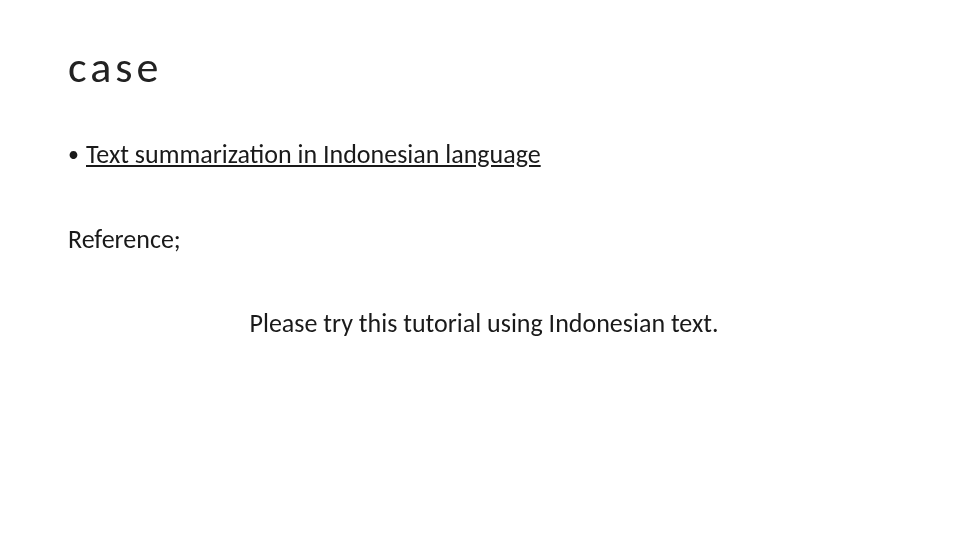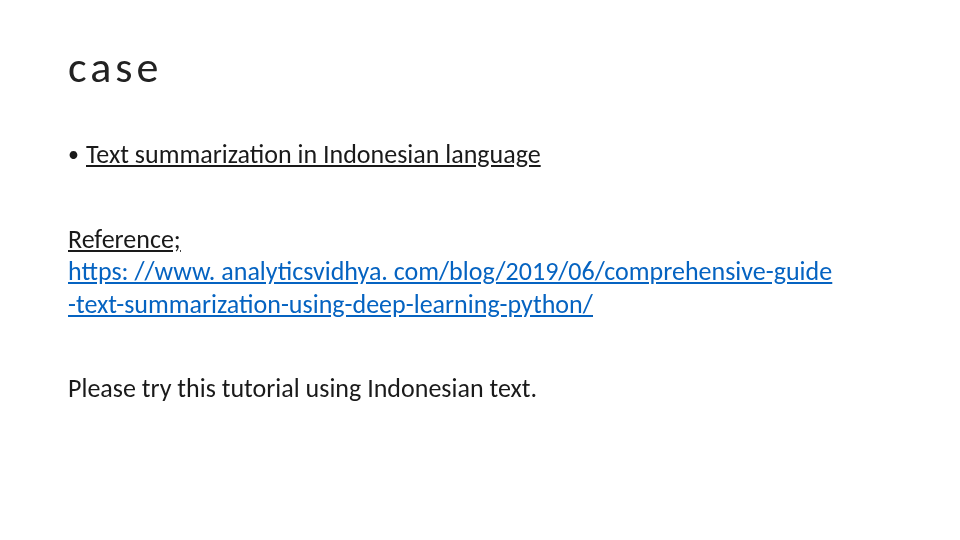--- a/index.html
+++ b/index.html
@@ -41,48 +41,47 @@
     padding-top: 4px;
   }
   .bullet-text {
     line-height: 1.25;
     text-decoration: underline;
   }
   .ref-block {
     font-size: 26px;
     line-height: 1.25;
     margin-bottom: 52px;
-    text-decoration: underline;
   }
   .ref-label {
     display: block;
   }
   .ref-link {
     color: #0563C1;
     text-decoration: underline;
     word-break: break-word;
     cursor: pointer;
   }
   .closing {
     font-size: 26px;
     line-height: 1.25;
+    text-align: center;
   }
 </style>
 </head>
 <body>
 
 <div class="slide">
 
   <h1 class="title">case</h1>
 
   <div class="bullet-row">
     <span class="bullet-dot">•</span>
     <span class="bullet-text">Text summarization in Indonesian language</span>
   </div>
 
   <div class="ref-block">
     <span class="ref-label">Reference;</span>
-    <a class="ref-link"><span>https: //www. analyticsvidhya. com/blog/2019/06/comprehensive-guide</span><br><span>-text-summarization-using-deep-learning-python/</span></a>
   </div>
 
   <div class="closing">Please try this tutorial using Indonesian text.</div>
 
 </div>
 
 </body></html>

